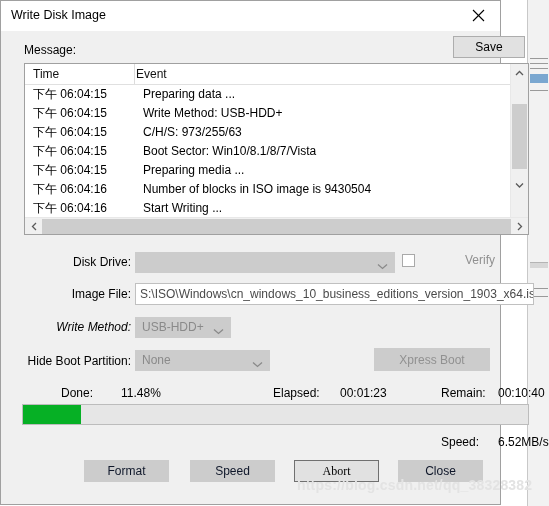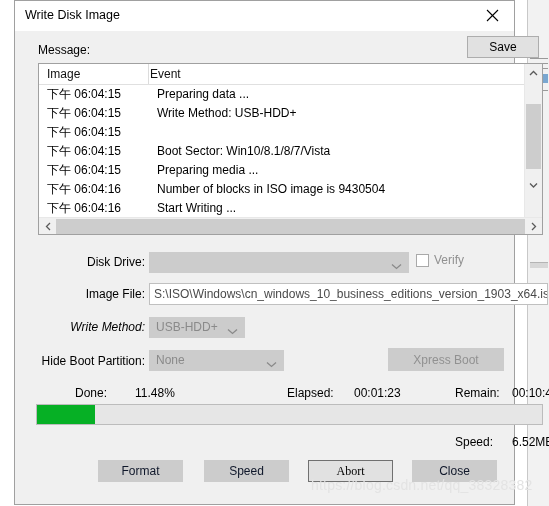--- a/index.html
+++ b/index.html
@@ -47,21 +47,20 @@
 
   
   #dialog {
     position: absolute;
     left: 0; top: 0;
     width: 501px;
     height: 505px;
     background: #f0f0f0;
     border: 1px solid #a0a0a0;
     box-sizing: border-box;
-    margin-left: 14px;
   }
 
   
   #titlebar {
     height: 30px;
     background: #ffffff;
     position: relative;
   }
   #title-text {
     position: absolute;
@@ -253,20 +252,21 @@
   }
 
   
   #verify-wrap {
     position: absolute;
     left: 401px;
     top: 252px;
     display: flex;
     align-items: center;
     cursor: pointer;
+    gap: 45px;
   }
   #verify-box {
     width: 13px; height: 13px;
     background: #ffffff;
     border: 1px solid #a9a9a9;
     box-sizing: border-box;
   }
   #verify-label {
     margin-left: 5px;
     font-size: 12px;
@@ -346,20 +346,21 @@
   
   #watermark {
     position: absolute;
     left: 296px;
     top: 476px;
     font-size: 14px;
     color: #e3e3e3;
     letter-spacing: 0.2px;
     white-space: nowrap;
     pointer-events: none;
+    font-weight: bold;
   }
 </style>
 </head>
 <body>
 
 <div id="bg-strip">
   <div class="bgline" style="top:58px"></div>
   <div class="bgline" style="top:63px"></div>
   <div class="bgline" style="top:68px"></div>
   <div class="bgblue" style="top:74px"></div>
@@ -380,35 +381,36 @@
       </svg>
     </div>
   </div>
 
   <div id="message-label">Message:</div>
   <button id="save-button">Save</button>
 
   <div id="log-box">
     <div id="log-header">
       <div class="divider"></div>
-      <div class="col-time">Image</div>
+      <div class="col-time">Time</div>
       <div class="col-event">Event</div>
     </div>
 
     <div id="log-rows">
         <div class="log-row">
           <span class="t">下午 06:04:15</span>
           <span class="e">Preparing data ...</span>
         </div>
         <div class="log-row">
           <span class="t">下午 06:04:15</span>
           <span class="e">Write Method: USB-HDD+</span>
         </div>
         <div class="log-row">
           <span class="t">下午 06:04:15</span>
+          <span class="e">C/H/S: 973/255/63</span>
         </div>
         <div class="log-row">
           <span class="t">下午 06:04:15</span>
           <span class="e">Boot Sector: Win10/8.1/8/7/Vista</span>
         </div>
         <div class="log-row">
           <span class="t">下午 06:04:15</span>
           <span class="e">Preparing media ...</span>
         </div>
         <div class="log-row">

